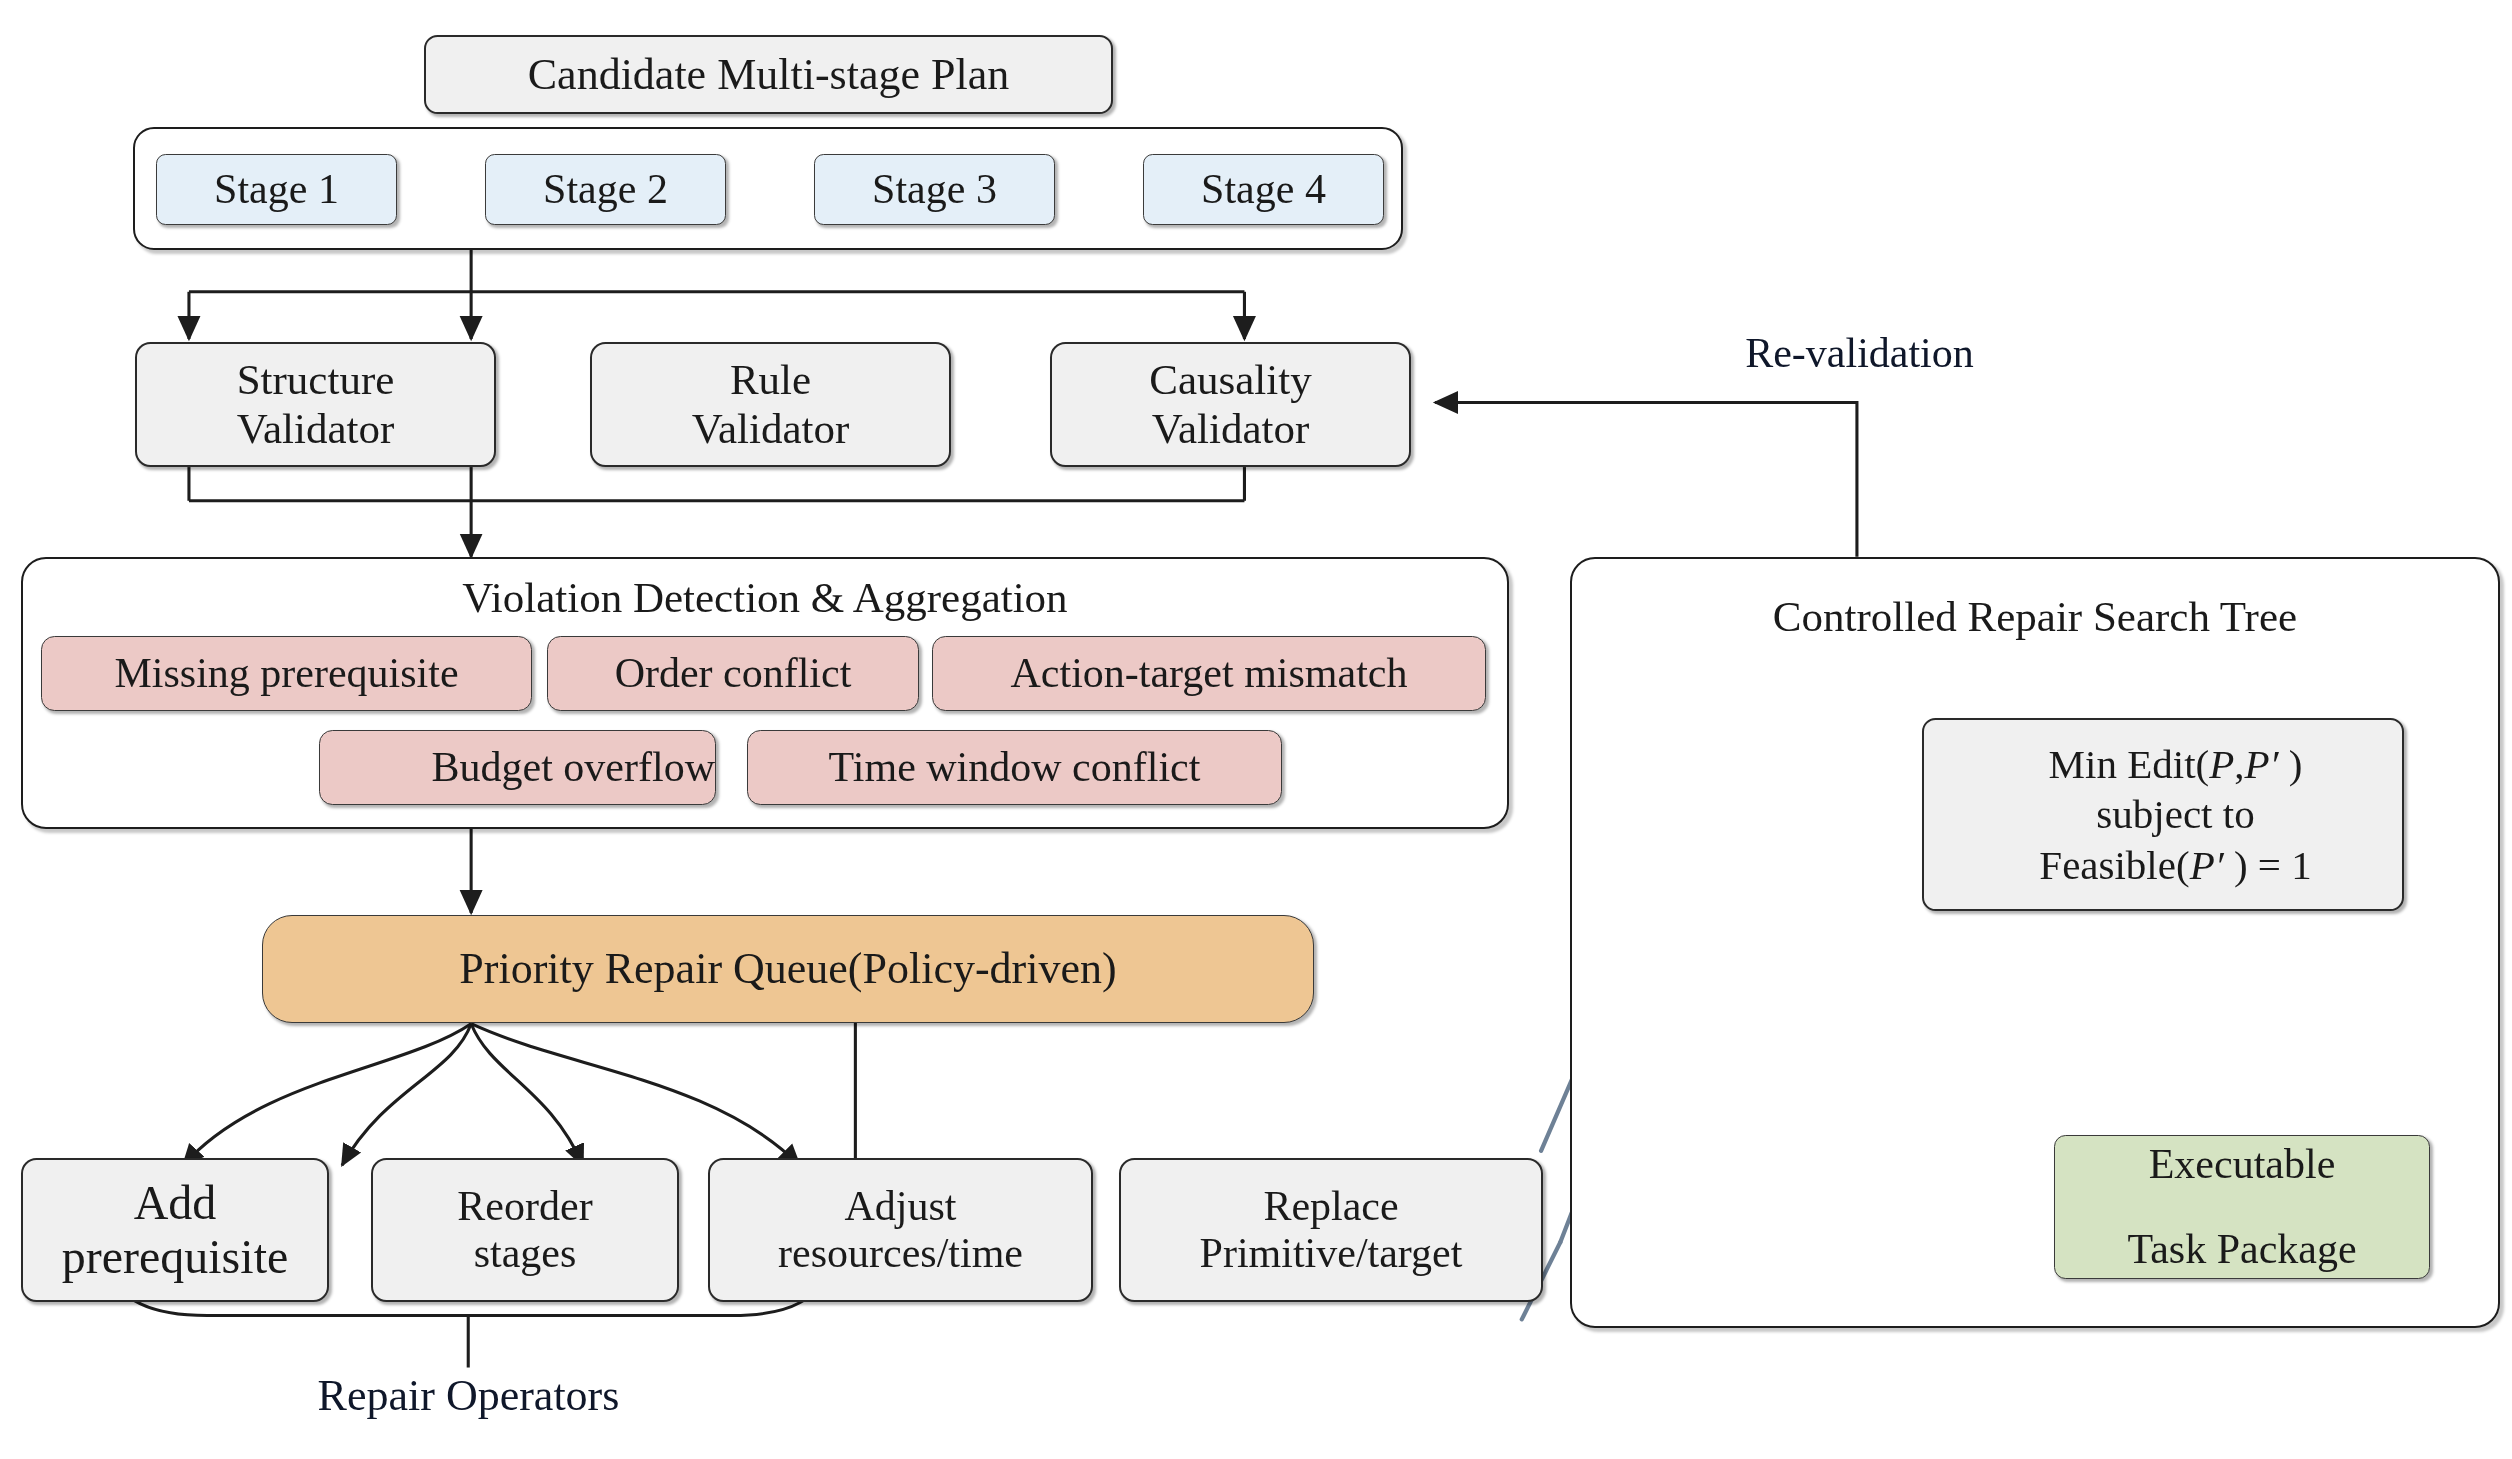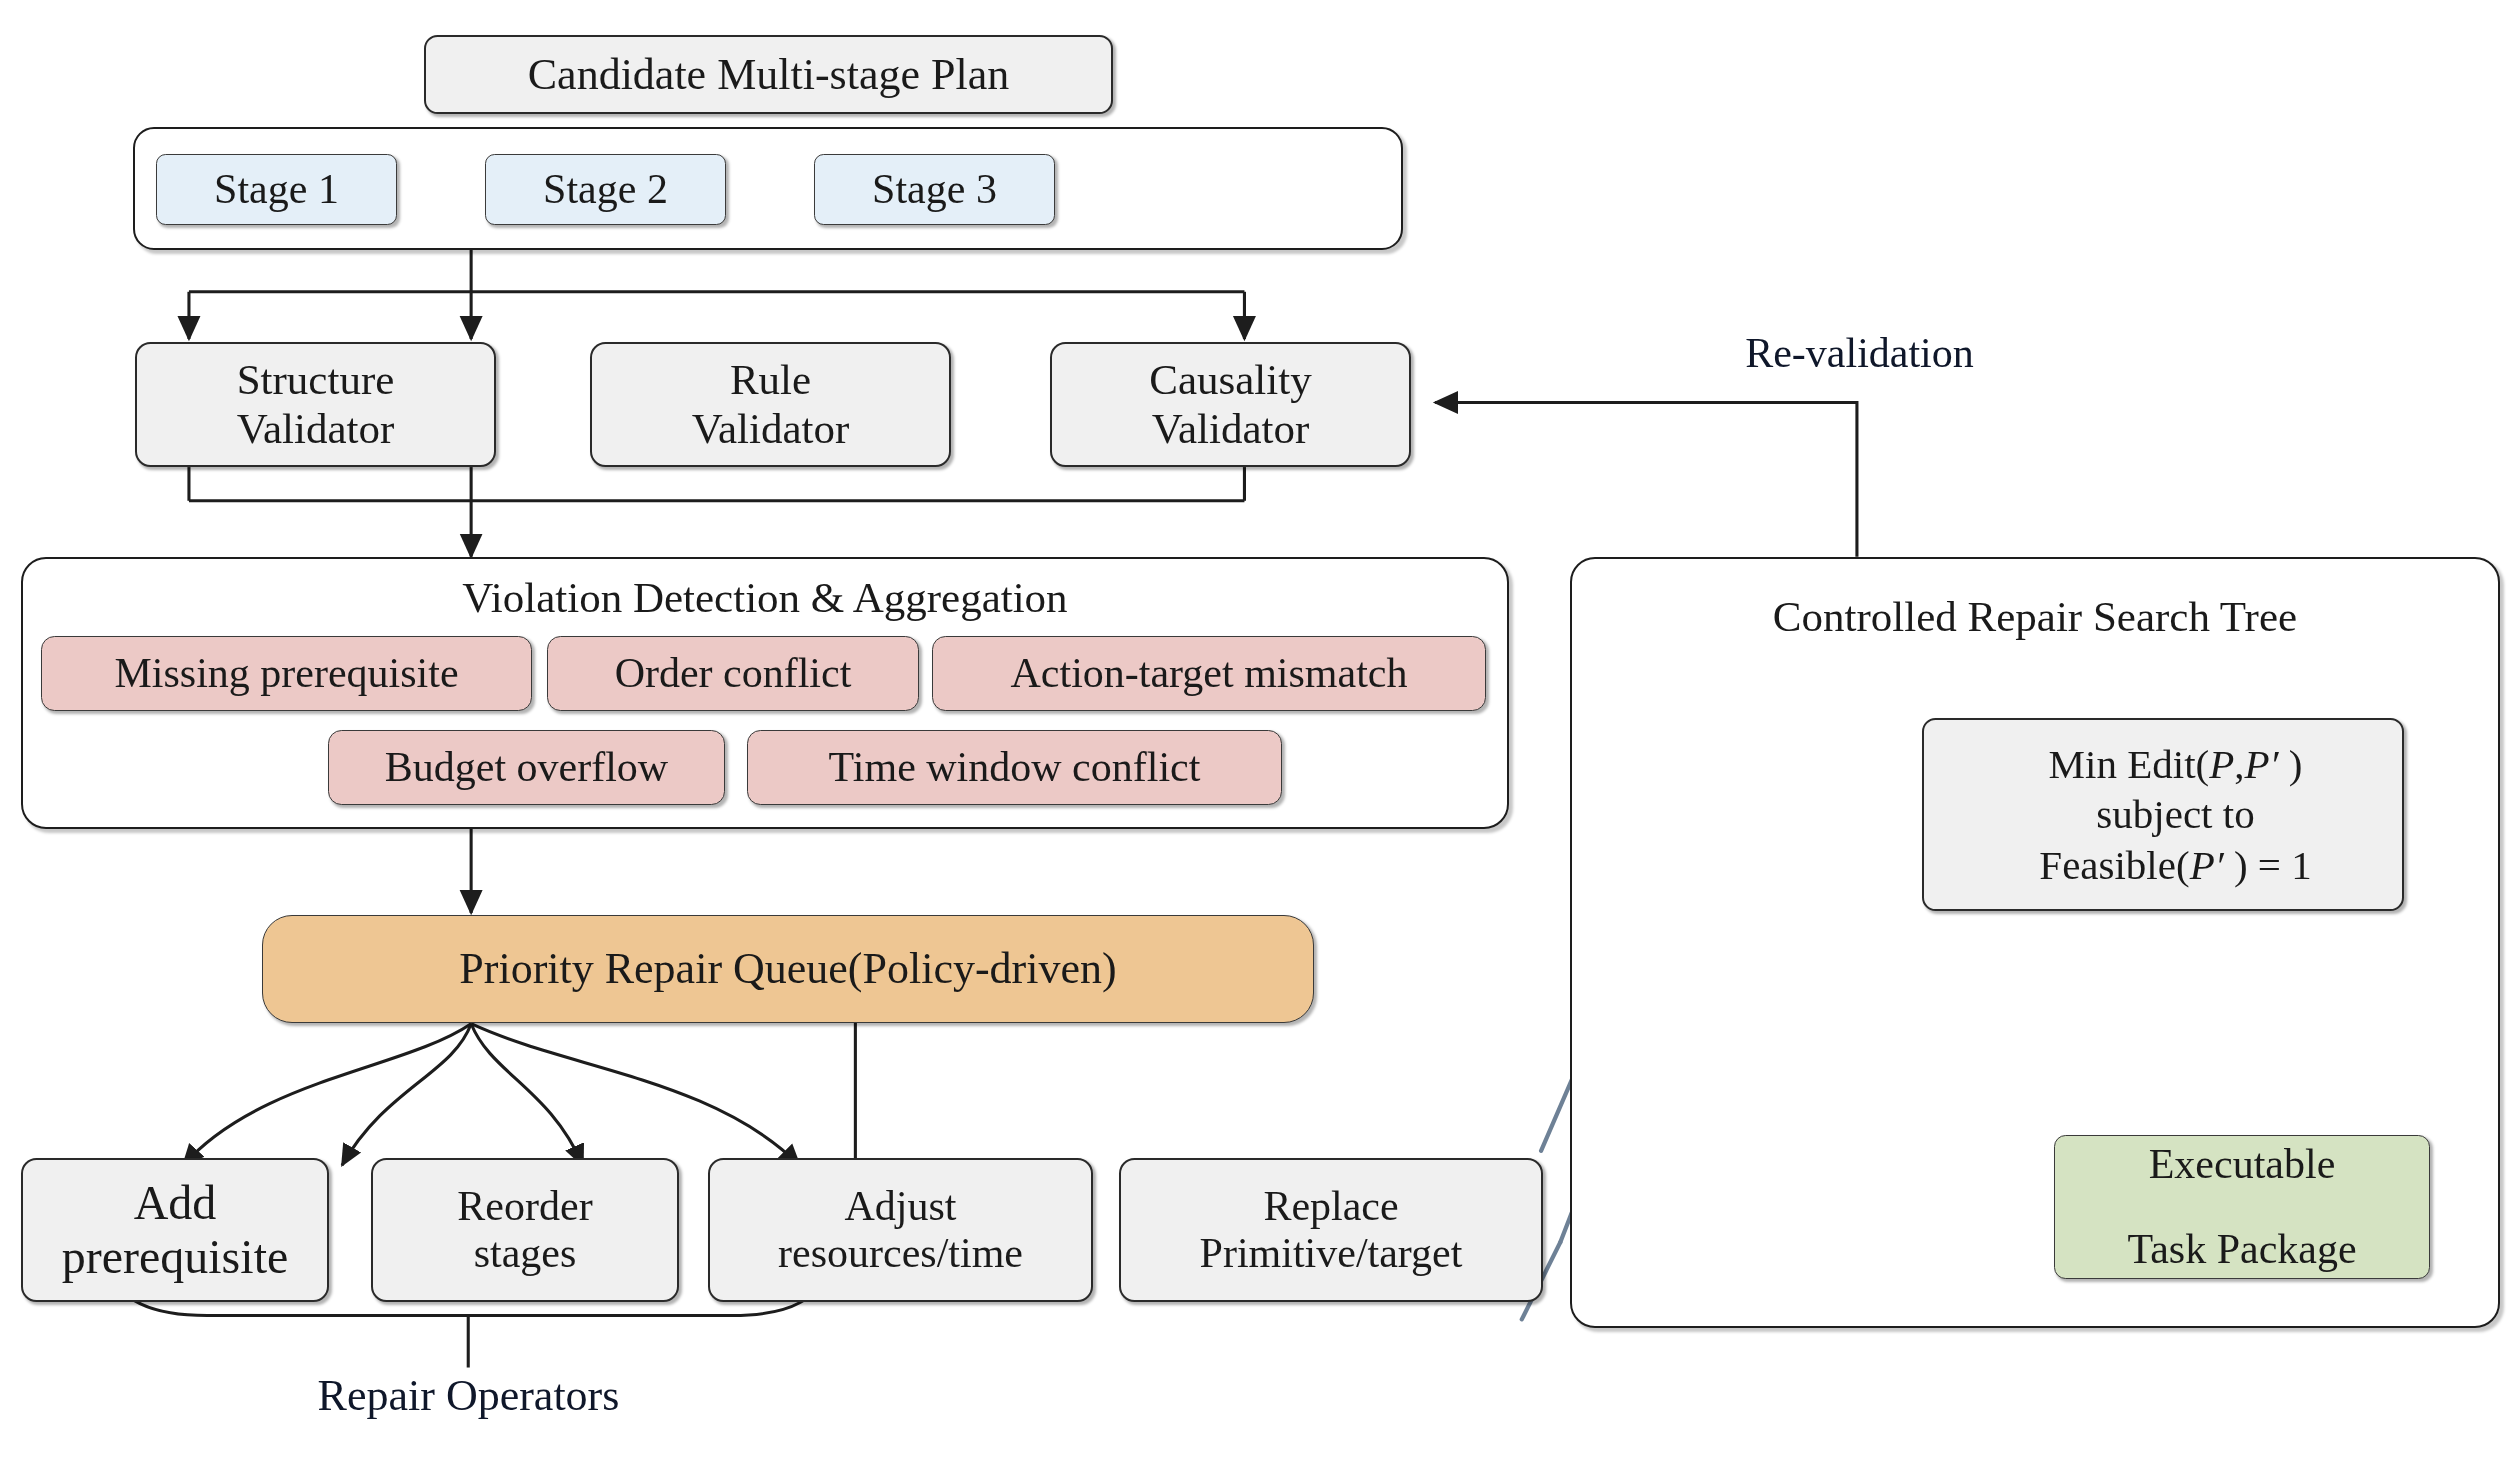--- a/index.html
+++ b/index.html
@@ -143,20 +143,23 @@
 
   <div class="node blue" style="left:156px;top:154px;width:241px;height:71px;font-size:42px;">
     <span>Stage 1</span>
   </div>
   <div class="node blue" style="left:485px;top:154px;width:241px;height:71px;font-size:42px;">
     <span>Stage 2</span>
   </div>
   <div class="node blue" style="left:814px;top:154px;width:241px;height:71px;font-size:42px;">
     <span>Stage 3</span>
   </div>
+  <div class="node blue" style="left:1143px;top:154px;width:241px;height:71px;font-size:42px;">
+    <span>Stage 4</span>
+  </div>
 
   <div class="node plain" style="left:135px;top:342px;width:361px;height:125px;font-size:43px;flex-direction:column;">
     <span>Structure</span>
     <span>Validator</span>
   </div>
   <div class="node plain" style="left:590px;top:342px;width:361px;height:125px;font-size:43px;flex-direction:column;">
     <span>Rule</span>
     <span>Validator</span>
   </div>
   <div class="node plain" style="left:1050px;top:342px;width:361px;height:125px;font-size:43px;flex-direction:column;">
@@ -171,21 +174,21 @@
 
   <div class="node pink" style="left:547px;top:636px;width:372px;height:75px;font-size:42px;">
     <span>Order conflict</span>
   </div>
   <div class="node pink" style="left:41px;top:636px;width:491px;height:75px;font-size:42px;">
     <span>Missing prerequisite</span>
   </div>
   <div class="node pink" style="left:932px;top:636px;width:554px;height:75px;font-size:42px;">
     <span>Action-target mismatch</span>
   </div>
-  <div class="node pink" style="left:328px;top:730px;width:397px;height:75px;font-size:42px;">
+  <div class="node pink" style="left:319px;top:730px;width:397px;height:75px;font-size:42px;justify-content:flex-end;">
     <span>Budget overflow</span>
   </div>
   <div class="node pink" style="left:747px;top:730px;width:535px;height:75px;font-size:42px;">
     <span>Time window conflict</span>
   </div>
 
   <div class="node orange" style="left:262px;top:915px;width:1052px;height:108px;font-size:44px;border-radius:30px;">
     <span>Priority Repair Queue(Policy-driven)</span>
   </div>
 

